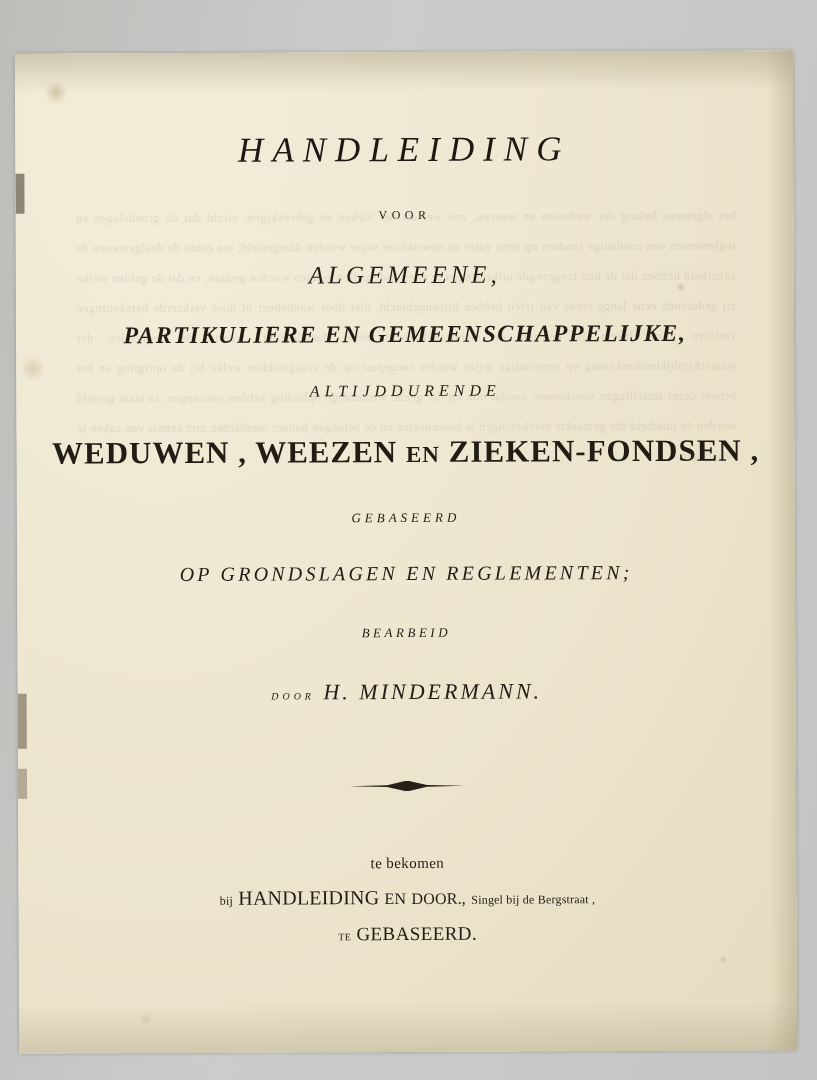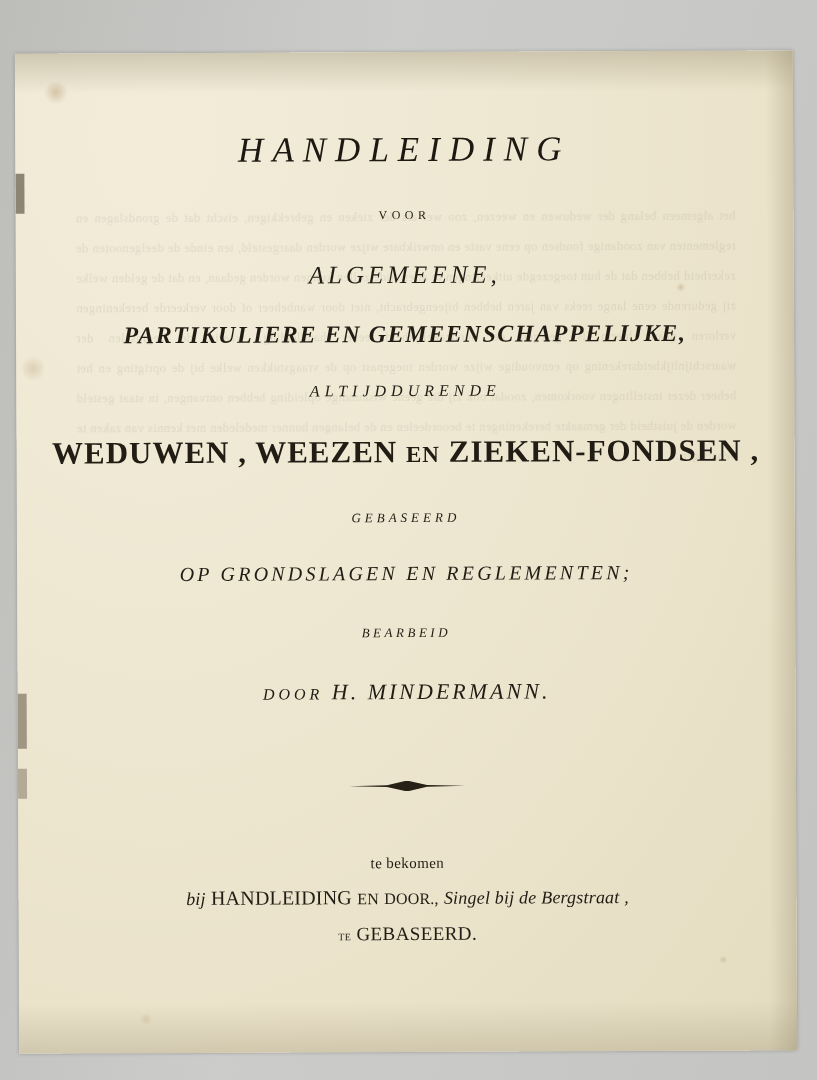--- a/index.html
+++ b/index.html
@@ -158,21 +158,21 @@
     letter-spacing: 3.5px;
     font-style: italic;
     margin-bottom: 38px;
   }
   .l-door {
     font-size: 22px;
     font-style: italic;
     letter-spacing: 3px;
     margin-bottom: 10px;
   }
-  .l-door .pre { font-size: 16px; letter-spacing: 4px; }
+  .l-door .pre { font-size: 10px; letter-spacing: 4px; }
 
   
   .ornament {
     margin: 74px auto 0 auto;
     width: 120px;
     height: 14px;
     position: relative;
   }
   .ornament svg { display: block; }
 
@@ -181,21 +181,21 @@
     font-size: 15px;
     margin-bottom: 14px;
     letter-spacing: 0.4px;
   }
   .l-bij {
     font-size: 20px;
     margin-bottom: 14px;
     letter-spacing: 0.2px;
   }
   .l-bij .sc { font-size: 16px; }
-  .l-bij .ital { font-style: italic; font-size: 18px; }
+  .l-bij .ital { font-size: 12px; }
   .l-amsterdam {
     font-size: 19px;
     letter-spacing: 0.4px;
   }
   .l-amsterdam .sc { font-size: 10px; }
 </style>
 </head>
 <body>
 
 <div class="scan">

